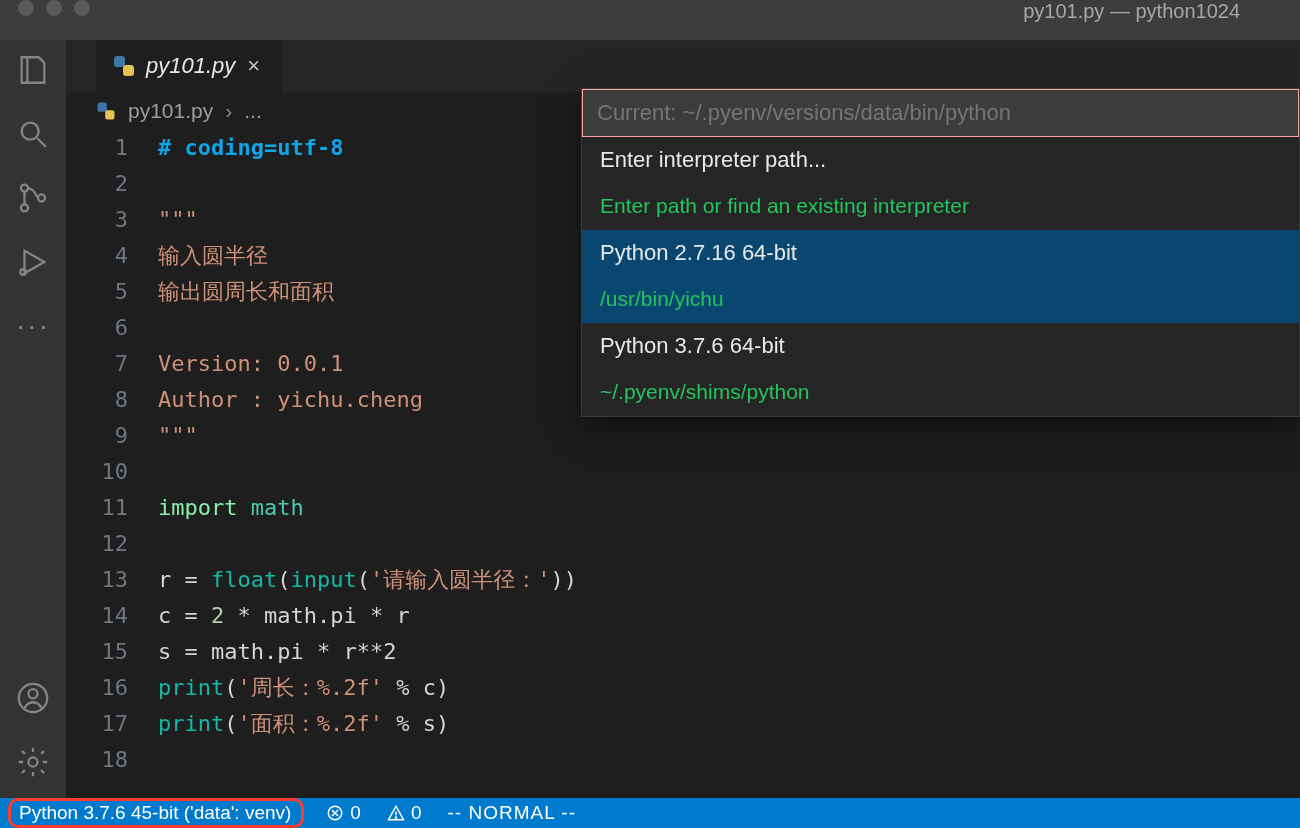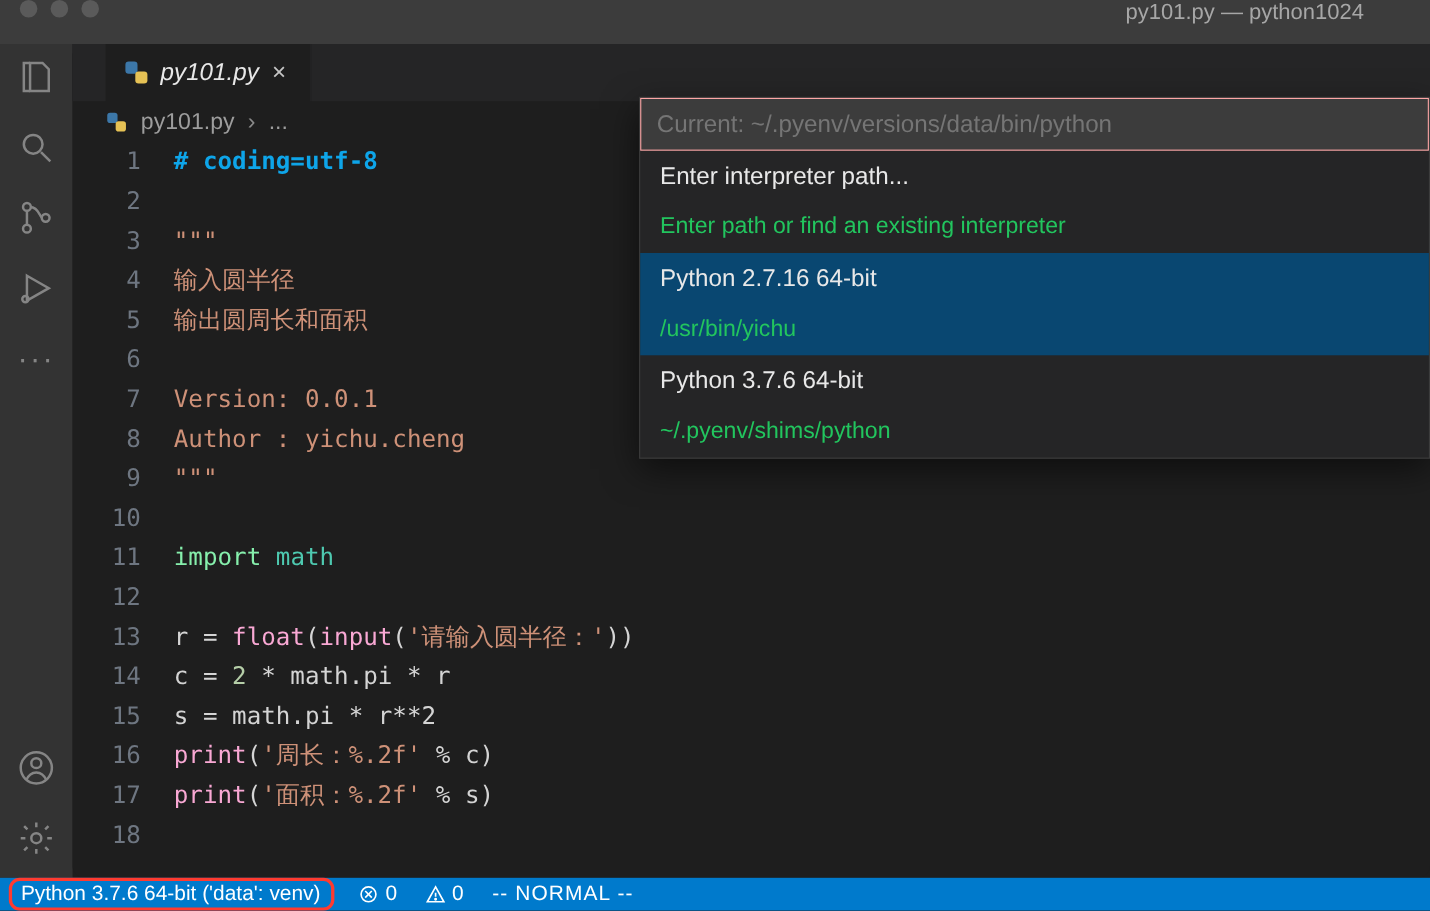--- a/index.html
+++ b/index.html
@@ -138,21 +138,21 @@
     user-select: none;
   }
   .code {
     flex: 1;
     white-space: pre;
     color: #d4d4d4;
   }
   .tok-comment { color: #0ea5e9; font-weight: bold; }
   .tok-str     { color: #ce9178; }
   .tok-keyword { color: #86efac; }
-  .tok-func    { color: #f9a8d4; text-align: right; }
+  .tok-func    { color: #14b8a6; text-align: right; }
   .tok-module  { color: #4ec9b0; }
   .tok-num     { color: #b5cea8; }
 
   
   .quickpick {
     position: absolute;
     top: 48px;
     left: 515px;
     right: 0;
     background: #252526;
@@ -316,21 +316,21 @@
           <div class="qp-item">
             <div class="title">Python 3.7.6 64-bit</div>
             <div class="desc">~/.pyenv/shims/python</div>
           </div>
         </div>
     </div>
   </div>
 </div>
 
 <div class="statusbar">
-  <div class="status-python">Python 3.7.6 64-bit ('data': venv)</div>
+  <div class="status-python">Python 3.7.6 45-bit ('data': venv)</div>
   <div class="status-seg">
     <svg viewBox="0 0 24 24">
         <circle cx="12" cy="12" r="9"></circle>
         <line x1="8" y1="8" x2="16" y2="16"></line>
         <line x1="16" y1="8" x2="8" y2="16"></line>
       </svg>
     <span>0</span>
   </div>
   <div class="status-seg">
     <svg viewBox="0 0 24 24">

